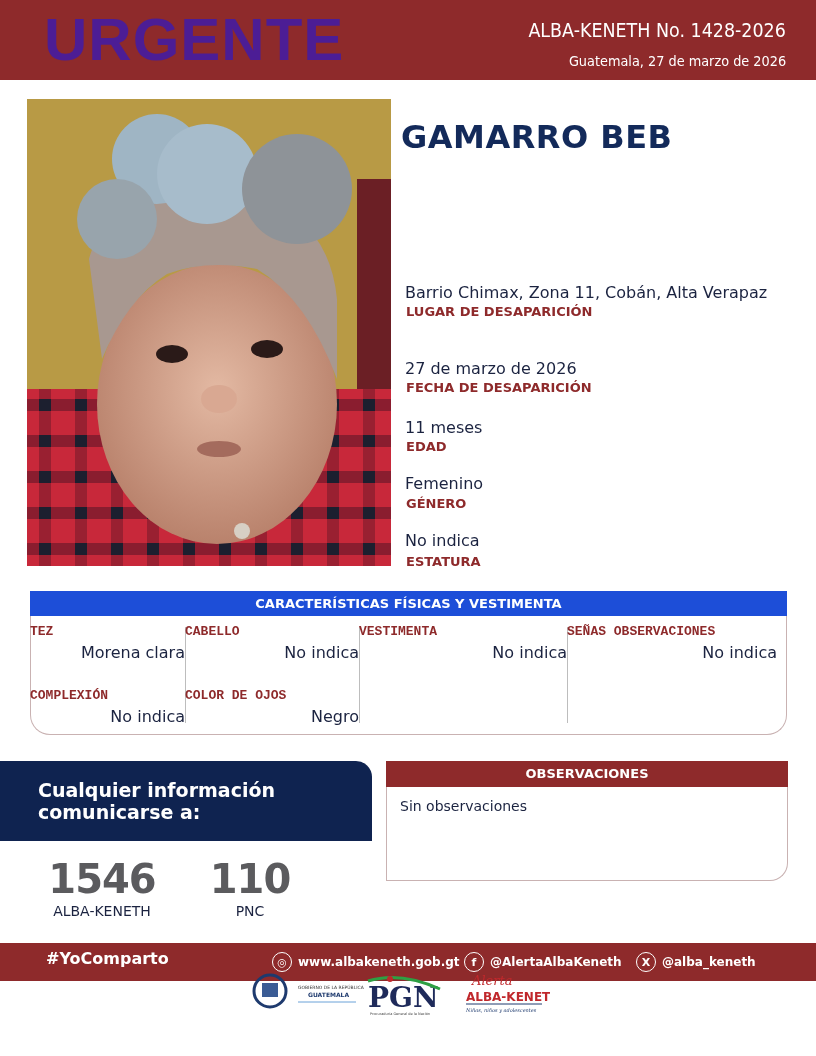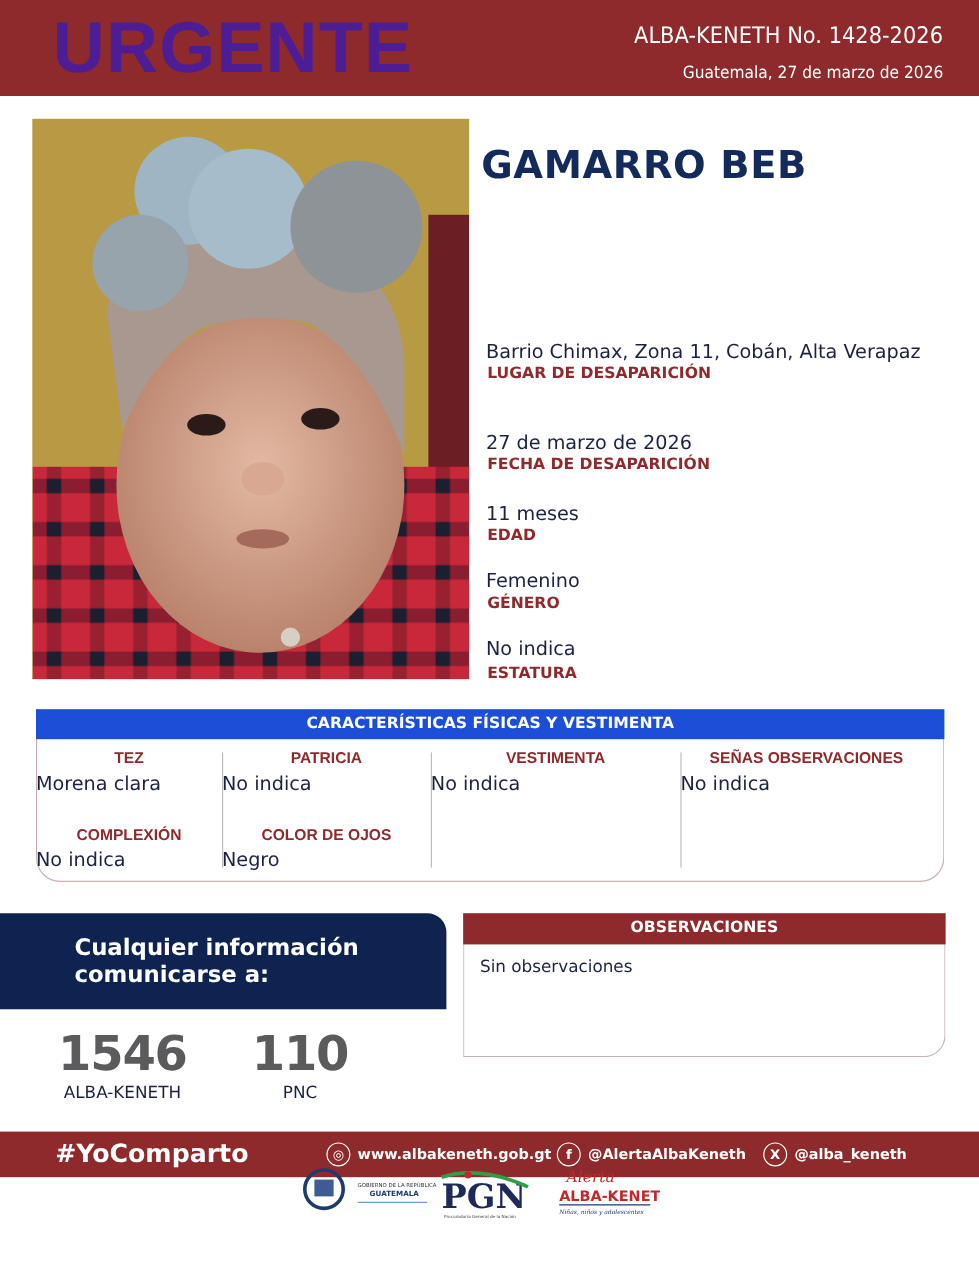--- a/index.html
+++ b/index.html
@@ -14,34 +14,34 @@
   .photo { position: absolute; left: 27px; top: 99px; width: 364px; height: 467px; overflow: hidden; background: #b39a4a; }
 
   .name { position: absolute; left: 401px; top: 114px; font-family: "DejaVu Sans", sans-serif; font-weight: bold; font-size: 32px; line-height: 46px; color: #132a5a; letter-spacing: 0.5px; }
 
   .field-label { position: absolute; left: 406px; font-family: "DejaVu Sans", sans-serif; font-weight: bold; font-size: 13px; color: #8e2a2b; margin-top: 44px; }
   .field-value { position: absolute; left: 405px; font-family: "DejaVu Sans", sans-serif; font-size: 16px; color: #1b2340; }
 
   .char-box { position: absolute; left: 30px; top: 591px; width: 757px; height: 144px; border: 1px solid #c9b2b2; border-top: none; border-radius: 0 0 20px 20px; }
   .char-head { position: absolute; left: 30px; top: 591px; width: 757px; height: 25px; background: #1d4ed8; color: #fff; font-family: "DejaVu Sans", sans-serif; font-weight: bold; font-size: 13px; text-align: center; line-height: 26px; }
   .vdiv { position: absolute; top: 627px; width: 1px; height: 96px; background: #bdbdbd; }
-  .c-label { position: absolute; font-family: Liberation Sans, sans-serif; font-weight: bold; font-size: 13px; color: #8e2a2b; text-align: center; }
-  .c-value { position: absolute; font-family: "DejaVu Sans", sans-serif; font-size: 16px; color: #1b2340; text-align: left; }
+  .c-label { position: absolute; font-family: Liberation Mono, monospace; font-weight: bold; font-size: 13px; color: #8e2a2b; }
+  .c-value { position: absolute; font-family: "DejaVu Sans", sans-serif; font-size: 16px; color: #1b2340; text-align: right; }
 
   .contact-box { position: absolute; left: 0; top: 761px; width: 372px; height: 80px; background: #0f2350; border-radius: 0 16px 0 0; }
-  .contact-text { position: absolute; left: 38px; top: 779px; font-family: "DejaVu Sans", sans-serif; font-weight: bold; font-size: 19px; line-height: 22px; color: #fff; margin-left: 24px; }
+  .contact-text { position: absolute; left: 38px; top: 779px; font-family: "DejaVu Sans", sans-serif; font-weight: bold; font-size: 19px; line-height: 22px; color: #fff; }
   .phone-num { position: absolute; top: 856px; font-family: "DejaVu Sans", sans-serif; font-weight: 900; font-size: 40px; color: #5b5b5e; letter-spacing: -1px; text-align: center; }
   .phone-lbl { position: absolute; top: 903px; font-family: "DejaVu Sans", sans-serif; font-size: 14px; color: #1b2340; text-align: center; }
 
   .obs-box { position: absolute; left: 386px; top: 761px; width: 402px; height: 120px; border: 1px solid #c9b2b2; border-top: none; border-radius: 0 0 18px 0; }
   .obs-head { position: absolute; left: 386px; top: 761px; width: 402px; height: 26px; background: #8e2a2b; color: #fff; font-family: "DejaVu Sans", sans-serif; font-weight: bold; font-size: 13px; text-align: center; line-height: 26px; }
   .obs-text { position: absolute; left: 400px; top: 798px; font-family: "DejaVu Sans", sans-serif; font-size: 14px; color: #1b2340; }
 
   .footer-bar { position: absolute; left: 0; top: 943px; width: 816px; height: 38px; background: #8e2a2b; }
-  .hashtag { position: absolute; left: 46px; top: 949px; font-family: "DejaVu Sans", sans-serif; font-weight: bold; font-size: 21px; color: #fff; }
+  .hashtag { position: absolute; left: 46px; top: 949px; font-family: "DejaVu Sans", sans-serif; font-weight: bold; font-size: 16px; color: #fff; }
   .social { position: absolute; top: 951px; height: 22px; display: flex; align-items: center; gap: 6px; color: #fff; font-family: "DejaVu Sans", sans-serif; font-size: 12px; font-weight: bold; }
   .s-icon { width: 20px; height: 20px; border: 1.5px solid #fff; border-radius: 50%; display: flex; align-items: center; justify-content: center; font-size: 11px; color: #fff; }
 
   .logos { position: absolute; top: 969px; left: 250px; width: 300px; height: 50px; }
 </style>
 </head>
 <body>
 
 <div class="header"></div>
 <div class="urgente">URGENTE</div>
@@ -95,21 +95,21 @@
 <div class="field-value" style="top:531px">No indica</div>
 
 <div class="char-box"></div>
 <div class="char-head">CARACTERÍSTICAS FÍSICAS Y VESTIMENTA</div>
 <div class="vdiv" style="left:185px"></div>
 <div class="vdiv" style="left:359px"></div>
 <div class="vdiv" style="left:567px"></div>
 
 <div class="c-label" style="left:30px;width:155px;top:624px">TEZ</div>
 <div class="c-value" style="left:30px;width:155px;top:643px">Morena clara</div>
-<div class="c-label" style="left:185px;width:174px;top:624px">PATRICIA</div>
+<div class="c-label" style="left:185px;width:174px;top:624px">CABELLO</div>
 <div class="c-value" style="left:185px;width:174px;top:643px">No indica</div>
 <div class="c-label" style="left:359px;width:208px;top:624px">VESTIMENTA</div>
 <div class="c-value" style="left:359px;width:208px;top:643px">No indica</div>
 <div class="c-label" style="left:567px;width:210px;top:624px">SEÑAS OBSERVACIONES</div>
 <div class="c-value" style="left:567px;width:210px;top:643px">No indica</div>
 <div class="c-label" style="left:30px;width:155px;top:688px">COMPLEXIÓN</div>
 <div class="c-value" style="left:30px;width:155px;top:707px">No indica</div>
 <div class="c-label" style="left:185px;width:174px;top:688px">COLOR DE OJOS</div>
 <div class="c-value" style="left:185px;width:174px;top:707px">Negro</div>
 

